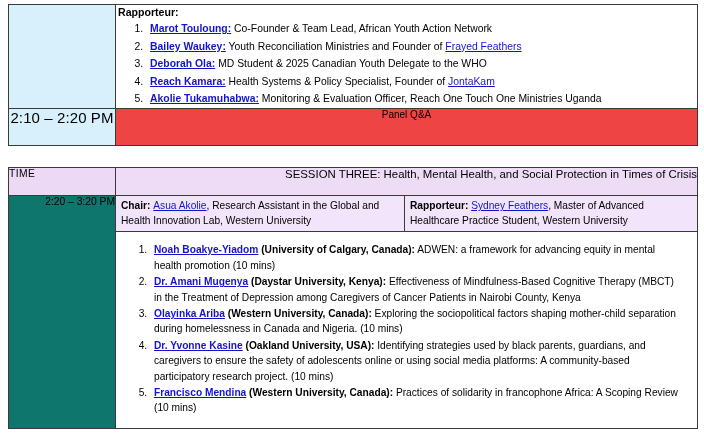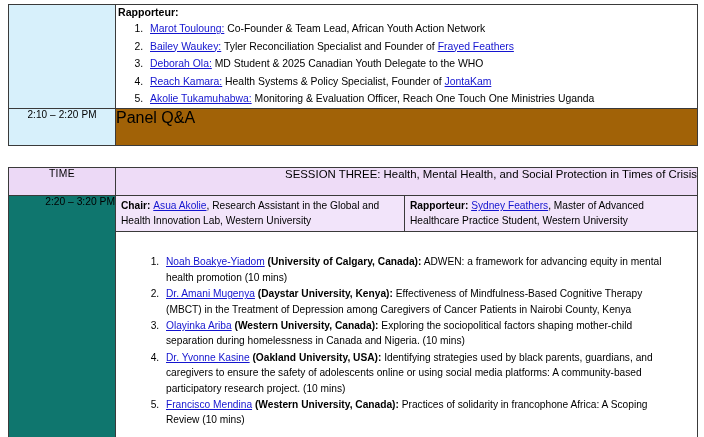--- a/index.html
+++ b/index.html
@@ -37,21 +37,21 @@
     font-weight: normal;
   }
 
   
   .tbl-one { margin-top: 4px; }
   .col-time { width: 107px; }
   .cell-time-blue {
     background: #d7f0fb;
     text-align: center;
     vertical-align: middle;
-    font-size: 10px;
+    font-size: 15px;
     font-weight: bold;
     letter-spacing: .1px;
   }
   .cell-body {
     background: #ffffff;
     padding: 4px 6px 6px 8px;
   }
   .panelists-head {
     font-size: 10.6px;
     font-weight: bold;
@@ -62,33 +62,32 @@
     padding: 0 0 0 30px;
     list-style-type: decimal;
   }
   ol.plist > li {
     font-size: 10.4px;
     line-height: 17.6px;
     padding-left: 4px;
     margin: 0;
   }
   .cell-panel-qa {
-    background: #a16207;
-    text-align: left;
-    vertical-align: middle;
-    font-size: 16px;
+    background: #ef4444;
+    text-align: center;
+    vertical-align: middle;
+    font-size: 10px;
     font-weight: bold;
     height: 36px;
   }
 
   
   .tbl-two { margin-top: 21px; }
   .cell-time-hdr {
     background: #ecd9f6;
-    text-align: center;
     vertical-align: middle;
     font-size: 10.3px;
     font-weight: bold;
     letter-spacing: .4px;
     height: 27px;
   }
   .cell-session-hdr {
     background: #eedcf7;
     text-align: right;
     vertical-align: middle;
@@ -116,35 +115,35 @@
     font-size: 10.2px;
     line-height: 15.2px;
   }
   .inner-table td.chair-cell { border-left: 0; width: 278px; }
   .inner-table td.rapp-cell { border-right: 0; }
   .talks-wrap {
     background: #ffffff;
     padding: 6px 6px 8px 0;
   }
   ol.talks {
-    margin: 16px;
+    margin: 4px;
     padding: 0 4px 0 30px;
     list-style-type: decimal;
   }
   ol.talks > li {
     font-size: 10.2px;
     line-height: 15.4px;
     padding-left: 4px;
     margin: 0 0 1px 0;
   }
 
   .lnk {
     color: #1414cf;
     text-decoration: underline;
-    font-weight: normal;
+    font-weight: bold;
   }
   .lnk-plain {
     color: #1414cf;
     text-decoration: underline;
     font-weight: normal;
   }
   b.nm { font-weight: bold; }
 </style>
 </head>
 <body>
@@ -156,21 +155,21 @@
         <col class="col-time">
         <col>
       </colgroup>
     <tbody>
       <tr>
         <td class="cell-time-blue"></td>
         <td class="cell-body">
           <div class="panelists-head">Rapporteur:</div>
           <ol class="plist">
             <li><span class="lnk">Marot Touloung:</span><span> Co-Founder &amp; Team Lead, African Youth Action Network</span><span class="lnk-plain"></span></li>
-            <li><span class="lnk">Bailey Waukey:</span><span> Tyler Reconciliation Specialist and Founder of </span><span class="lnk-plain">Frayed Feathers</span></li>
+            <li><span class="lnk">Bailey Waukey:</span><span> Youth Reconciliation Ministries and Founder of </span><span class="lnk-plain">Frayed Feathers</span></li>
             <li><span class="lnk">Deborah Ola:</span><span> MD Student &amp; 2025 Canadian Youth Delegate to the WHO</span><span class="lnk-plain"></span></li>
             <li><span class="lnk">Reach Kamara:</span><span> Health Systems &amp; Policy Specialist, Founder of </span><span class="lnk-plain">JontaKam</span></li>
             <li><span class="lnk">Akolie Tukamuhabwa:</span><span> Monitoring &amp; Evaluation Officer, Reach One Touch One Ministries Uganda</span><span class="lnk-plain"></span></li>
           </ol>
         </td>
       </tr>
       <tr>
         <td class="cell-time-blue">2:10 – 2:20 PM</td>
         <td class="cell-panel-qa">Panel Q&amp;A</td>
       </tr>

